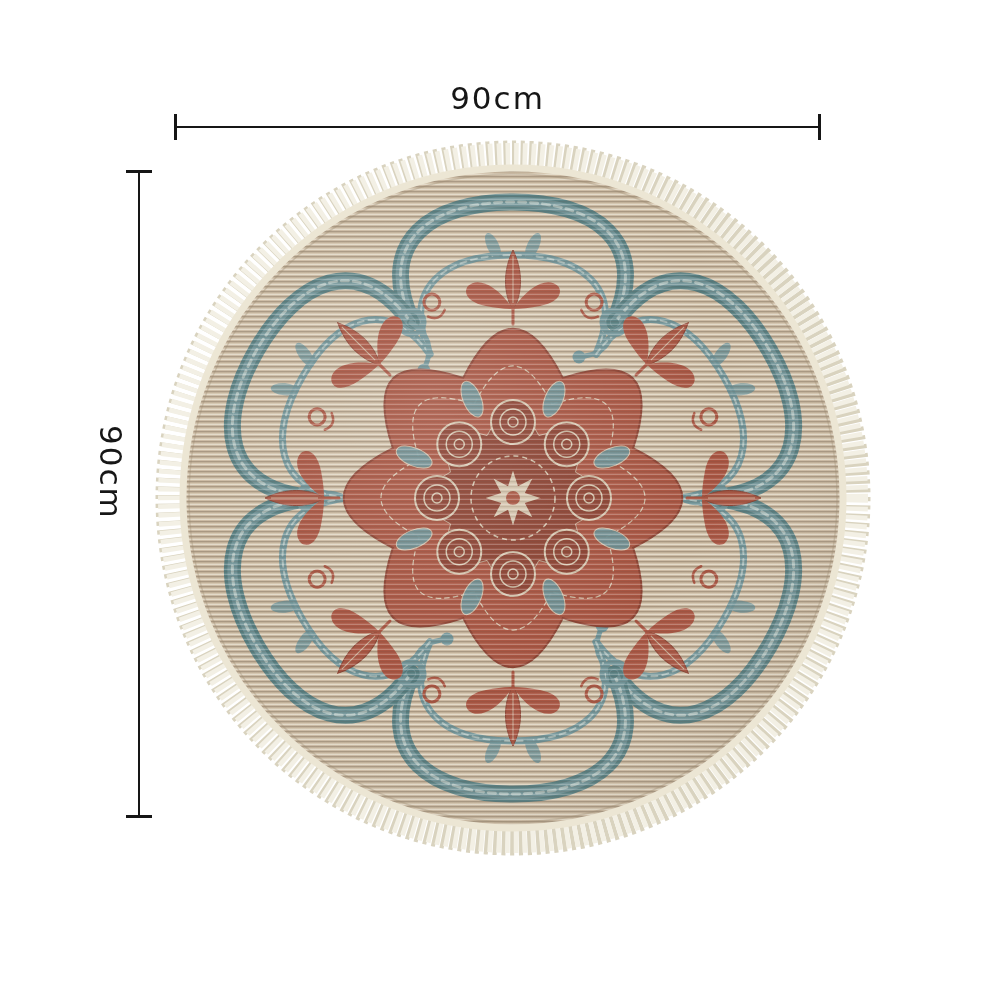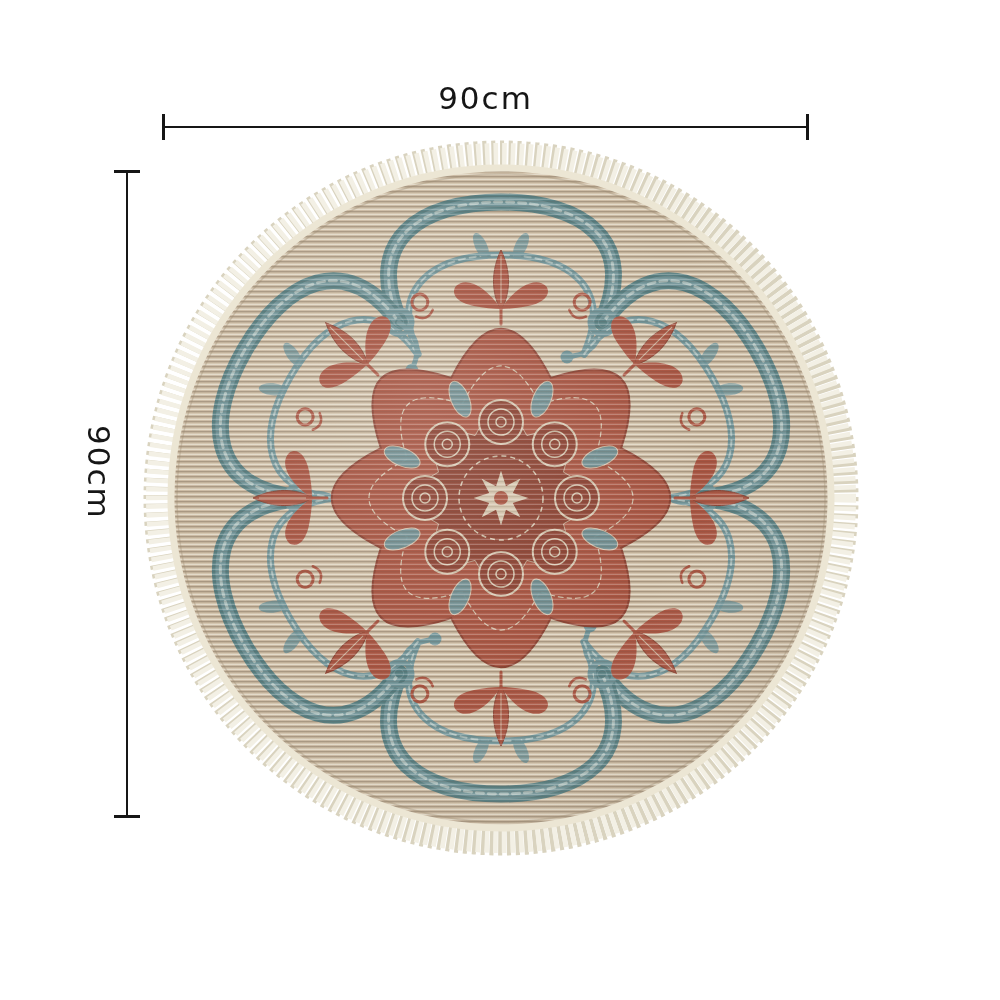--- a/index.html
+++ b/index.html
@@ -9,21 +9,21 @@
     --red:#a85441; --red-dark:#8c4232; --accent-beige:#d5c5ae;
     --fringe:#f3f0e5; --fringe-shadow:#d9d3bf; --binding:#ece6d4;
   }
   *{margin:0;padding:0;box-sizing:border-box;}
   html,body{width:1000px;height:1000px;}
   body{
     background:var(--background);
     font-family:"DejaVu Sans","Liberation Sans",sans-serif;
     position:relative; overflow:hidden;
   }
-  .canvas{position:absolute;inset:0;}
+  .canvas{position:absolute;inset:0;margin-left:12px;}
   .dim-label{
     position:absolute; color:var(--annotation-ink);
     font-size:31px; letter-spacing:2px; line-height:36px;
     white-space:nowrap;
   }
   .dim-label.top{left:163px; top:80px; width:645px; text-align:center;}
   .dim-label.side{left:53px; top:453px; width:92px; text-align:center; transform:rotate(90deg);}
   .hline{position:absolute; left:163px; top:126px; width:645px; height:2px; background:var(--annotation-ink);}
   .vline{position:absolute; left:126px; top:172px; width:2px; height:646px; background:var(--annotation-ink);}
   .tick{position:absolute; background:var(--annotation-ink);}

